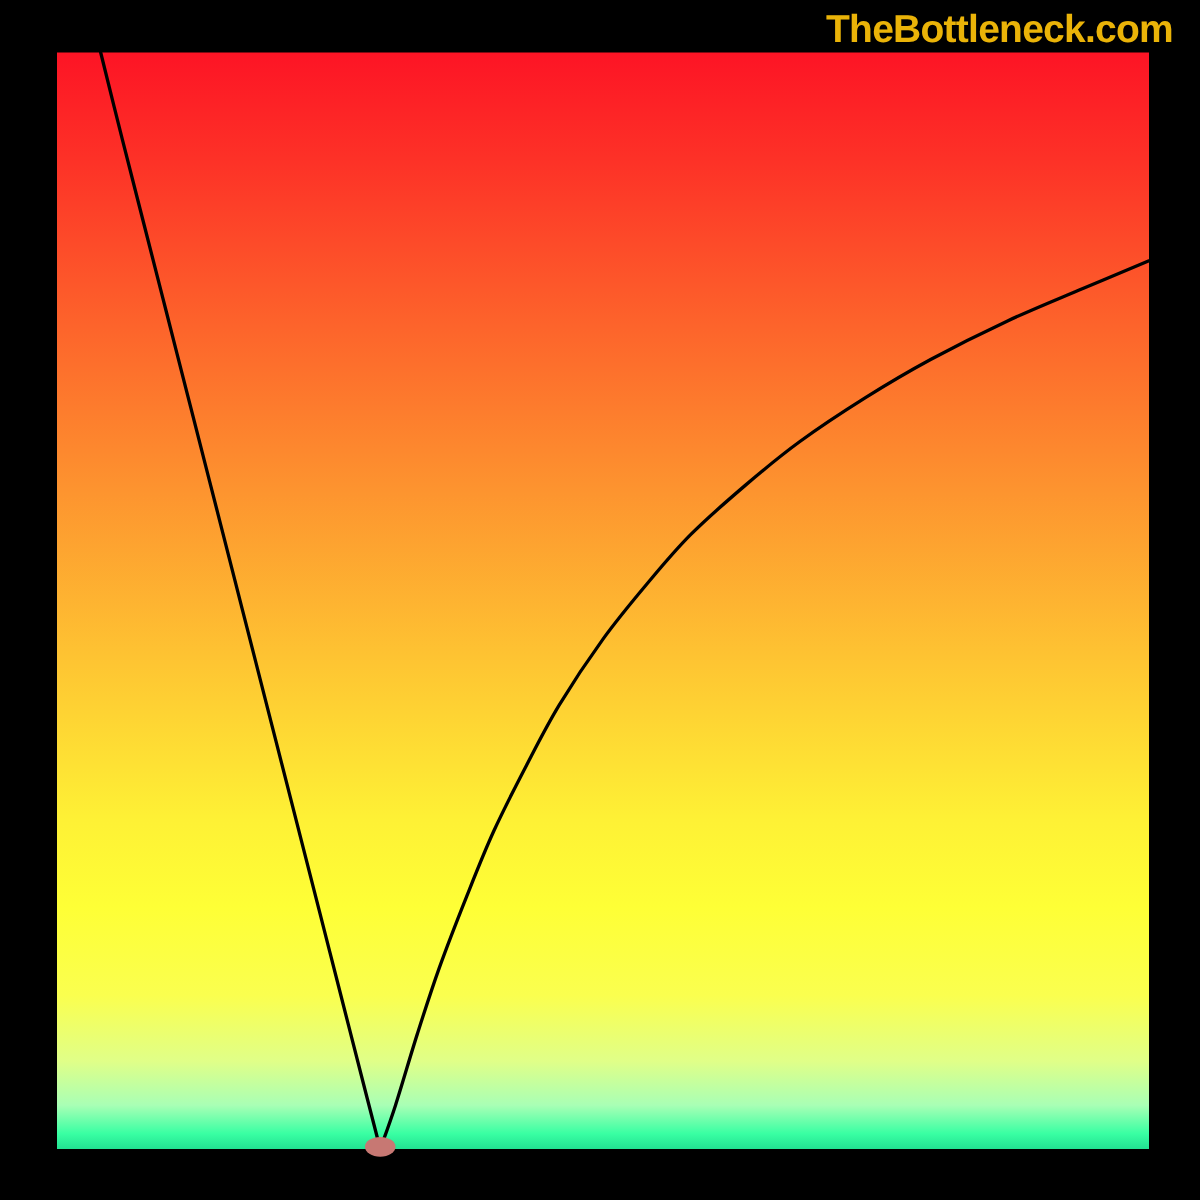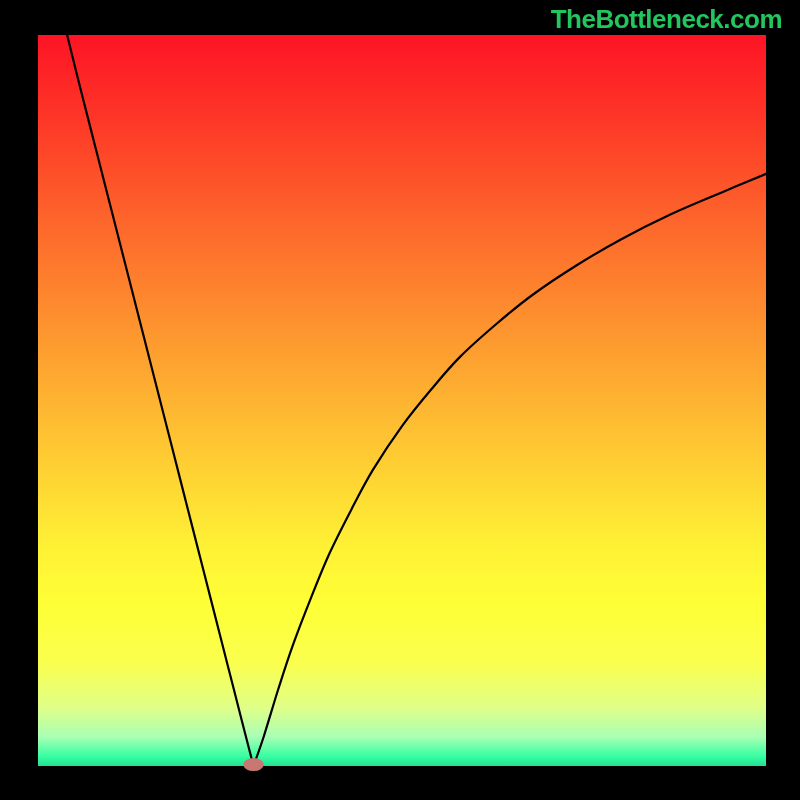--- a/index.html
+++ b/index.html
@@ -15,21 +15,21 @@
     position: relative;
     width: 800px;
     height: 800px;
   }
   #watermark {
     position: absolute;
     top: 4px;
     right: 18px;
     font-size: 26px;
     font-weight: 600;
-    color: #22c55e;
+    color: #eab308;
     letter-spacing: -0.5px;
     z-index: 10;
     pointer-events: none;
   }
   svg {
     display: block;
   }
 </style>
 </head>
 <body>

